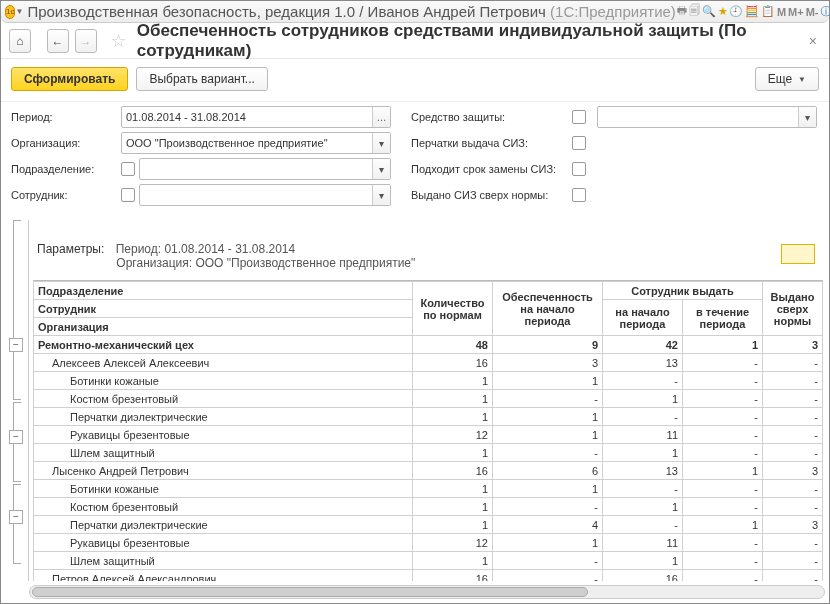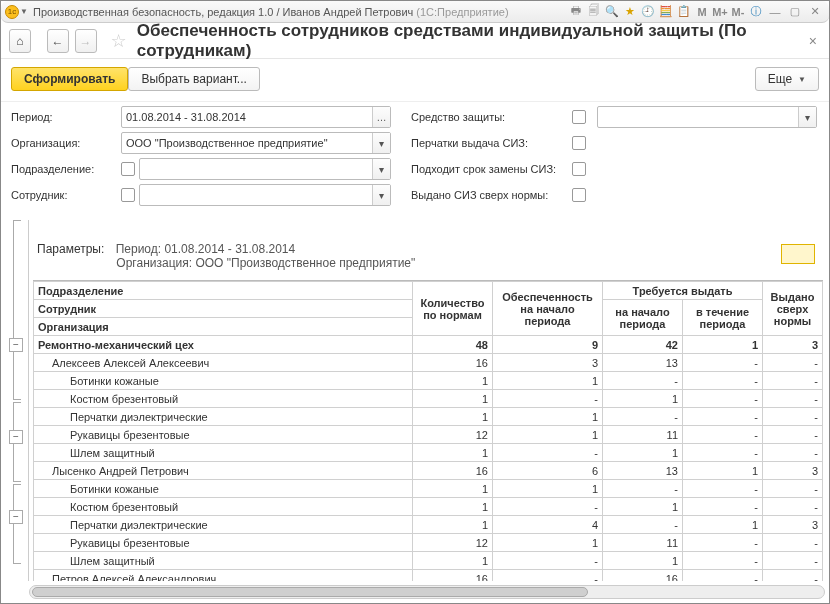--- a/index.html
+++ b/index.html
@@ -1,38 +1,38 @@
 <!DOCTYPE html>
 <html><head>
 <meta charset="utf-8">
 <style>
   * { box-sizing: border-box; margin:0; padding:0; font-family: Arial, Tahoma, sans-serif; }
   body { background:#fff; font-size:11px; color:#333; user-select:none;}
   .window { width:830px; height:604px; border:1px solid #888; position:relative; background:#fff; display:flex; flex-direction:column;}
   .titlebar { height:22px; background:linear-gradient(#fafafa,#ececec); display:flex; align-items:center; padding:0 4px; border-bottom:1px solid #ccc;border-radius:7px;}
   .tb-icon { width:14px; height:14px; border-radius:7px; background:#fcbf1e; border:1px solid #c78a00; display:flex; align-items:center; justify-content:center; font-size:8px; color:#7a5200;}
   .tb-dd { width:10px; text-align:center; color:#666; font-size:8px;}
-  .title-text { flex:0 0 auto; color:#555; font-size:11px; margin-left:4px;}
+  .title-text { flex:0 0 auto; color:#555; font-size:15px; margin-left:4px;}
   .title-sub { color:#999;}
   .tb-spacer{flex:1;}
   .wicon{width:16px;height:16px;display:flex;align-items:center;justify-content:center;font-size:11px;color:#888;margin:0 1px;}
   .wicon.y{color:#d9a300;}
   .wicon.g{color:#5a8f3a;}
   .wicon.o{color:#e67e22;}
   .wicon.bl{color:#2c7fb8;}
   .win-ctrl { margin:0 2px; cursor:default;}
 
   .toolbar2 { height:36px; display:flex; align-items:center; padding:0 8px; gap:6px; border-bottom:1px solid #e5e5e5;}
   .sq-btn { width:24px; height:24px; border:1px solid #bbb; border-radius:3px; background:linear-gradient(#fff,#f0f0f0); display:flex; align-items:center; justify-content:center; font-size:12px; color:#444;}
   .sq-btn.disabled{color:#bbb;}
   .star { font-size:18px; color:#ccc; margin:0 4px 0 8px;}
   .page-title { font-size:17px; color:#333;font-weight:bold;}
   .close-x { margin-left:auto; color:#888; font-size:14px; padding:0 4px;}
 
-  .controls { padding:8px 10px 10px 10px; display:flex; align-items:center; border-bottom:1px solid #eee;}
+  .controls { padding:8px 10px 10px 10px; display:flex; gap:8px; align-items:center; border-bottom:1px solid #eee;}
   .btn { height:24px; padding:0 12px; border:1px solid #bbb; border-radius:3px; background:linear-gradient(#fff,#f3f3f3); display:flex; align-items:center; font-size:12px;}
   .btn.primary { background:linear-gradient(#ffe36a,#ffd21f); border-color:#d4a600; font-weight:bold;}
   .more-btn { margin-left:auto;}
   .dd-tri{font-size:8px;margin-left:6px;color:#555;}
 
   .filters { padding:4px 10px 10px 10px; display:grid; grid-template-columns: 110px 270px 20px 150px 36px 220px 16px; row-gap:4px; column-gap:0; align-items:center;}
   .filters label{font-size:11px;color:#333;}
   .fld { height:22px; border:1px solid #bbb; border-radius:2px; background:#fff; display:flex; align-items:center; padding:0 4px; font-size:11px; color:#333; position:relative;}
   .fld .dots,.fld .chev{ position:absolute; right:0; top:0; width:18px; height:100%; border-left:1px solid #ccc; display:flex; align-items:center; justify-content:center; font-size:10px; color:#555; background:linear-gradient(#fdfdfd,#f0f0f0);}
   .chk { width:14px; height:14px; border:1px solid #999; border-radius:2px; background:#fff; margin:0 auto;}
@@ -188,21 +188,21 @@
         <span style="display:inline-block;width:76px"></span>
         <span class="k">Организация:</span> <span>ООО "Производственное предприятие"</span>
       </div>
       <div class="tbl-wrap">
         <table class="tbl">
           <thead>
             <tr>
               <th class="left" rowspan="1">Подразделение</th>
               <th rowspan="3" style="width:80px">Количество по нормам</th>
               <th rowspan="3" style="width:110px">Обеспеченность на начало периода</th>
-              <th colspan="2">Требуется выдать</th>
+              <th colspan="2">Сотрудник выдать</th>
               <th rowspan="3" style="width:60px">Выдано сверх нормы</th>
             </tr>
             <tr>
               <th class="left">Сотрудник</th>
               <th rowspan="2" style="width:80px">на начало периода</th>
               <th rowspan="2" style="width:80px">в течение периода</th>
             </tr>
             <tr>
                 <th class="left">Организация</th>
               </tr>

